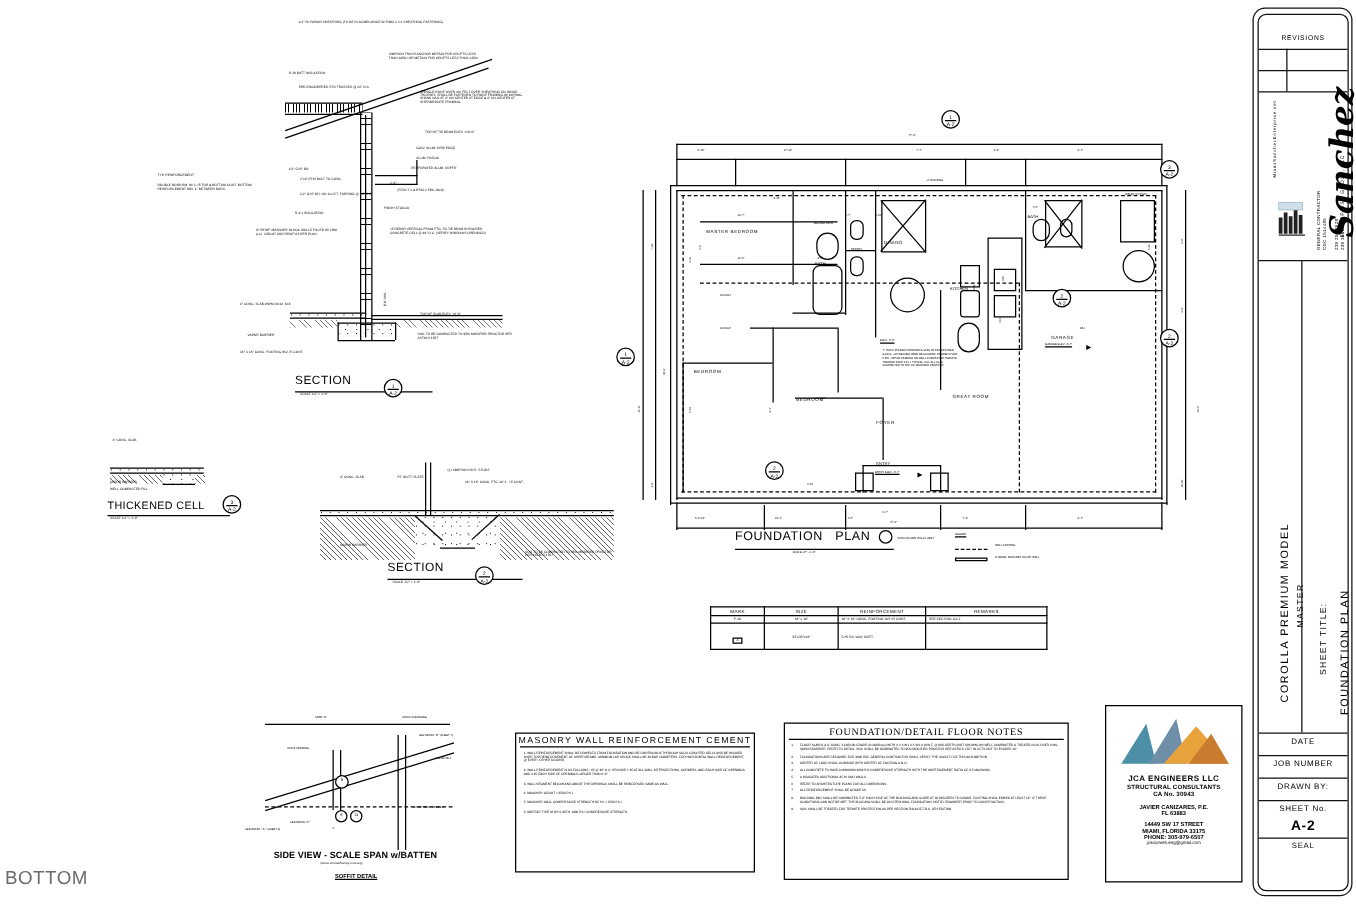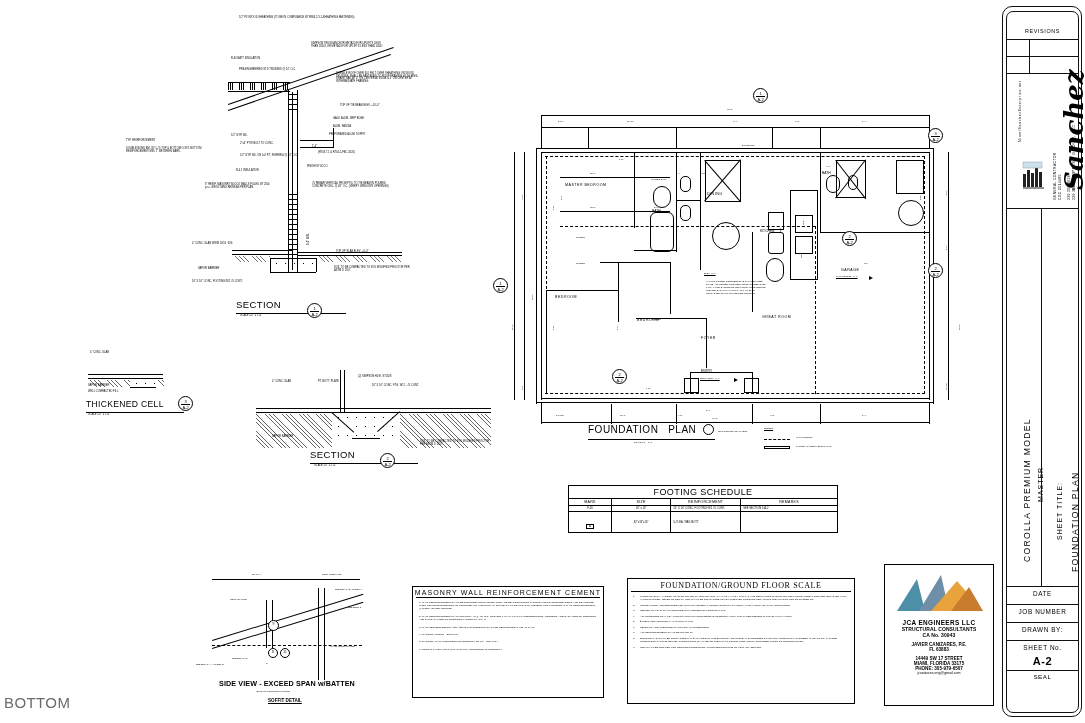--- a/index.html
+++ b/index.html
@@ -254,21 +254,21 @@
     <div class="t xtiny" style="left:266px;top:662px;">C</div>
     <div class="bubble" style="left:268px;top:620px;width:11px;height:11px;font-size:3.4px;">
       <span class="n" style="margin-top:2px;">9</span>
     </div>
     <div class="bubble" style="left:268px;top:648px;width:10px;height:10px;font-size:3.2px;">
       <span class="n" style="margin-top:1.8px;">8</span>
     </div>
     <div class="bubble" style="left:280px;top:648px;width:10px;height:10px;font-size:3.2px;">
       <span class="n" style="margin-top:1.8px;">11</span>
     </div>
-    <div class="t bold" style="left:219px;top:680px;font-size:7.2px;letter-spacing:.1px;">SIDE VIEW - EXCEED SPAN w/BATTEN</div>
+    <div class="t bold" style="left:219px;top:680px;font-size:7.2px;letter-spacing:.1px;">SIDE VIEW - SCALE SPAN w/BATTEN</div>
     <div class="t xtiny" style="left:256px;top:690px;">(Shown w/ truss/framing overhang)</div>
     <div class="t bold ul" style="left:268px;top:699px;font-size:4.6px;">SOFFIT DETAIL</div>
   </div>
 
   <div>
 
     <div class="thin-h" style="left:536px;top:148px;width:398px;height:1.4px;"></div>
     <div class="thin-h" style="left:536px;top:402px;width:398px;height:1.4px;"></div>
     <div class="thin-v" style="left:536px;top:148px;height:256px;width:1.4px;"></div>
     <div class="thin-v" style="left:933px;top:148px;height:256px;width:1.4px;"></div>
@@ -456,23 +456,20 @@
     </div>
 
     <div class="t" style="left:588px;top:425px;font-size:10px;letter-spacing:.5px;">FOUNDATION   PLAN</div>
     <div class="thin-h" style="left:588px;top:439px;width:127px;height:.9px;"></div>
     <div class="t xtiny" style="left:634px;top:441px;">SCALE 1/4" = 1'-0"</div>
   </div>
 
   <div id="footing-schedule">
     <table>
       <tbody>
-          <tr>
-            <td colspan="4" class="fs-title">FOOTING SCHEDULE</td>
-          </tr>
       <tr>
         <td class="fs-head" style="width:16%">MARK</td>
         <td class="fs-head" style="width:22%">SIZE</td>
         <td class="fs-head" style="width:26%">REINFORCEMENT</td>
         <td class="fs-head" style="width:36%">REMARKS</td>
       </tr>
       <tr>
         <td class="fs-cell c" style="text-align:center">F-16</td>
         <td class="fs-cell" style="text-align:center">16" x 16"</td>
         <td class="fs-cell">16" X 16" CONC. FOOTING W/2 #5 CONT.</td>
@@ -493,21 +490,21 @@
     <div class="note-rule"></div>
     <div class="note-para">1.  WALL REINFORCEMENT SHALL BE DOWELED FROM FOUNDATION AND BE CONTINUOUS THROUGH SOLID GROUTED CELLS AND BE HOOKED OVER TOP REINFORCEMENT OF UPPER BEAMS. MINIMUM LAP SPLICE SHALL BE 48 BAR DIAMETERS. FOR HORIZONTAL WALL REINFORCEMENT, @ EVERY OTHER COURSE.</div>
     <div class="note-para">2.  WALL REINFORCEMENT IS AS FOLLOWS : #5 @ 48" O.C. PROVIDE  1 #5 AT ALL WALL INTERSECTIONS, CORNERS, AND EACH SIDE OF OPENINGS AND 2 #5 EACH SIDE OF OPENINGS LARGER THAN 6'-0"</div>
     <div class="note-para">3.  WALL SEGMENT BELOW AND ABOVE THE OPENINGS SHALL BE REINFORCED SAME AS WALL.</div>
     <div class="note-para">4.  MASONRY GROUT = 2500 P.S.I.</div>
     <div class="note-para">5.  MASONRY WALL COMPRESSIVE STRENGTH OF f'm = 1500 P.S.I.</div>
     <div class="note-para">6.  MORTAR TYPE M OR S WITH 1900 P.S.I COMPRESSIVE STRENGTH.</div>
   </div>
 
   <div class="note-panel" style="left:627px;top:578px;width:228px;height:126px;">
-    <div class="note-title serif">FOUNDATION/GROUND FLOOR SCALE</div>
+    <div class="note-title serif">FOUNDATION/DETAIL FLOOR NOTES</div>
     <div class="note-rule"></div>
     <div class="note-item">
         <span class="note-num">1.</span>
         <span class="note-body">FLOOR SLAB IS A 4" CONC. SLAB-ON-GRADE (fc=3000 psi) WITH 6 X 6 W1.4 X W1.4 W.W.F. @ MID-DEPTH (NOT SHOWN) ON WELL COMPACTED &amp; TREATED SOIL OVER 6 MIL. VAPOR BARRIER. REFER TO DETAIL. SOIL SHALL BE COMPACTED TO 95% MODIFIED PROCTOR PER ASTM D 1557 IN LIFTS NOT TO EXCEED 12".</span>
       </div>
     <div class="note-item">
         <span class="note-num">2.</span>
         <span class="note-body">FOUNDATIONS ARE DESIGNED FOR 3000 PSF.  GENERAL CONTRACTOR SHALL VERIFY THE VALIDITY OF THIS ASSUMPTION.</span>
       </div>
     <div class="note-item">

